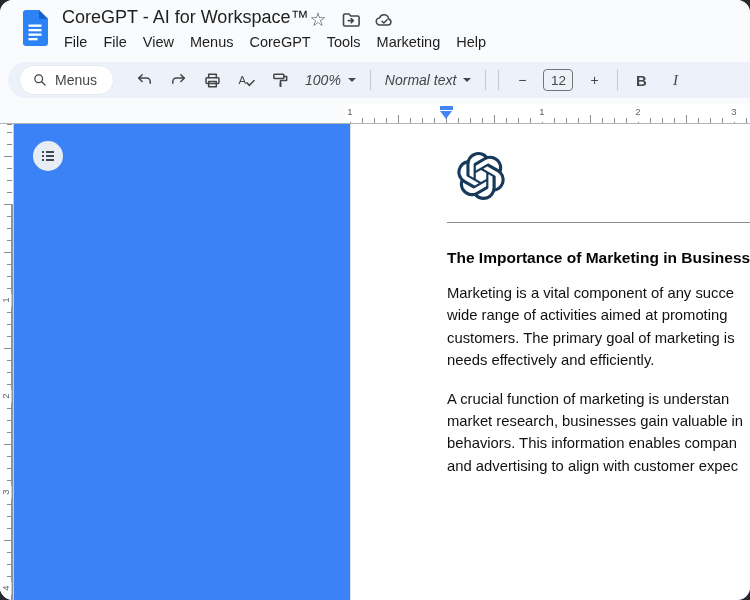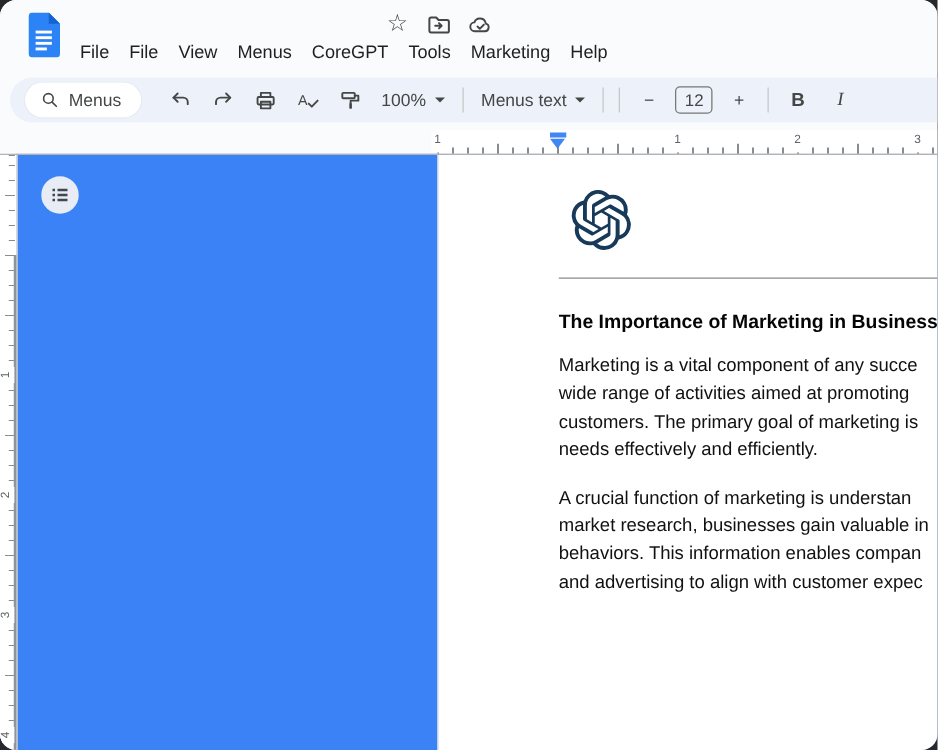--- a/index.html
+++ b/index.html
@@ -15,21 +15,21 @@
   .star-glyph { font-size: 19px; color: #444746; line-height: 20px; }
   .menu-row { position: absolute; left: 56px; top: 31px; display: flex; align-items: center; height: 22px; }
   .menu-item { font-size: 14.5px; color: #1f1f1f; padding: 2px 8px; border-radius: 4px; cursor: pointer; white-space: nowrap; }
 
   
   .toolbar { position: absolute; left: 8px; top: 62px; width: 760px; height: 36px; background: #edf2fa; border-radius: 18px; display: flex; align-items: center; padding-left: 12px; }
   .menus-pill { height: 28px; background: #ffffff; border-radius: 14px; display: flex; align-items: center; gap: 7px; padding: 0 16px 0 12px; margin-right: 14px; cursor: pointer; box-shadow: 0 0 0 0.5px #dfe3ea; }
   .menus-pill span { font-size: 14px; color: #444746; }
   .tb-btn { width: 26px; height: 26px; margin: 0 4px; display: flex; align-items: center; justify-content: center; border-radius: 4px; cursor: pointer; flex: 0 0 auto; }
   .tb-btn svg { display: block; }
-  .tb-text { font-size: 14px; color: #444746; white-space: nowrap; }
+  .tb-text { font-size: 14px; color: #444746; white-space: nowrap; font-style: italic; }
   .caret { width: 0; height: 0; border-left: 4px solid transparent; border-right: 4px solid transparent; border-top: 4.5px solid #444746; margin-left: 7px; }
   .tb-combo { display: flex; align-items: center; padding: 0 8px; height: 26px; border-radius: 4px; cursor: pointer; flex: 0 0 auto; }
   .tb-divider { width: 1px; height: 20px; background: #c4c7c5; margin: 0 6px; flex: 0 0 auto; }
   .size-box { width: 30px; height: 22px; border: 1px solid #747775; border-radius: 4px; display: flex; align-items: center; justify-content: center; font-size: 13.5px; color: #444746; margin: 0 4px; cursor: text; }
   .bold-label { font-size: 15px; font-weight: bold; color: #444746; }
   .italic-label { font-size: 15px; font-style: italic; font-family: "Liberation Serif", serif; color: #444746; }
 
   
   .hruler { position: absolute; left: 0; top: 104px; width: 750px; height: 20px; }
   .hruler-page { position: absolute; left: 350px; top: 0; width: 400px; height: 20px; background: #ffffff; }
@@ -79,20 +79,21 @@
     <svg class="docs-icon" viewBox="0 0 26 36">
       <path d="M4 0 h13 l9 9 v24 a3 3 0 0 1 -3 3 H4 a3 3 0 0 1 -3 -3 V3 a3 3 0 0 1 3 -3 z" fill="#2b83f6"></path>
       <path d="M17 0 l9 9 h-9 z" fill="#1563d2"></path>
       <g fill="#ffffff">
         <rect x="6.5" y="14.5" width="13" height="2.3"></rect>
         <rect x="6.5" y="19" width="13" height="2.3"></rect>
         <rect x="6.5" y="23.5" width="13" height="2.3"></rect>
         <rect x="6.5" y="28" width="9" height="2.3"></rect>
       </g>
     </svg>
+    <div class="doc-title">CoreGPT - AI for Workspace™</div>
     <div class="header-actions">
       <div class="hbtn">
           <span class="star-glyph">☆</span>
         </div>
       <div class="hbtn">
         <svg width="20" height="20" viewBox="0 0 20 20">
           <path class="icon-stroke" d="M2.5 5.5 c0-.8.6-1.5 1.4-1.5 H8 l1.8 2 h6.9 c.8 0 1.4.7 1.4 1.5 v7 c0 .8-.6 1.5-1.4 1.5 H3.9 c-.8 0-1.4-.7-1.4-1.5 z"></path>
           <path class="icon-stroke" d="M7.2 10.6 h5 m-2-2.1 l2.1 2.1 -2.1 2.1"></path>
         </svg>
       </div>
@@ -154,21 +155,21 @@
         <path class="icon-stroke" d="M13.5 5.8 h3 v4.2 H10 v2.2"></path>
         <rect x="8.9" y="12.2" width="2.2" height="4.6" rx="0.5" fill="#444746"></rect>
       </svg>
     </div>
     <div class="tb-combo">
       <span class="tb-text">100%</span>
       <span class="caret"></span>
     </div>
     <div class="tb-divider"></div>
     <div class="tb-combo">
-      <span class="tb-text">Menus text</span>
+      <span class="tb-text">Normal text</span>
       <span class="caret"></span>
     </div>
     <div class="tb-divider"></div>
     <div class="tb-divider"></div>
     <div class="tb-btn">
         <span class="tb-text">−</span>
       </div>
     <div class="size-box">12</div>
     <div class="tb-btn">
         <span class="tb-text">+</span>

